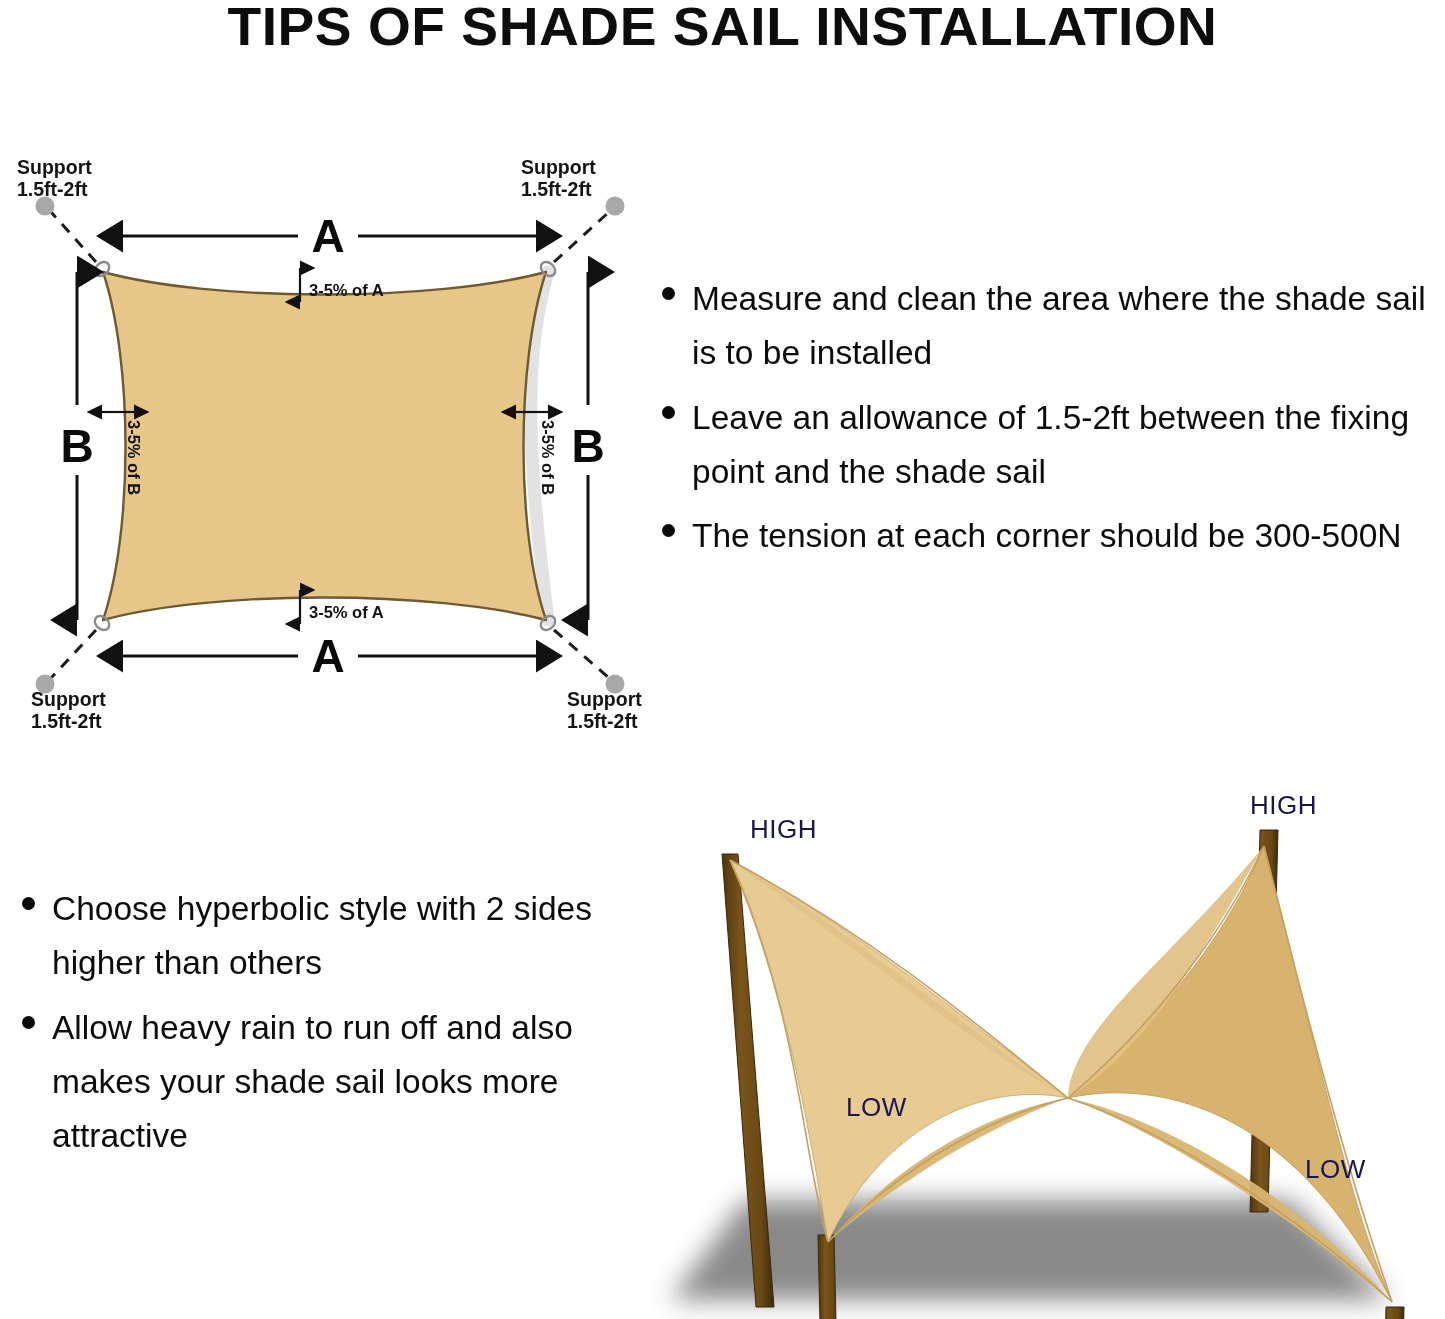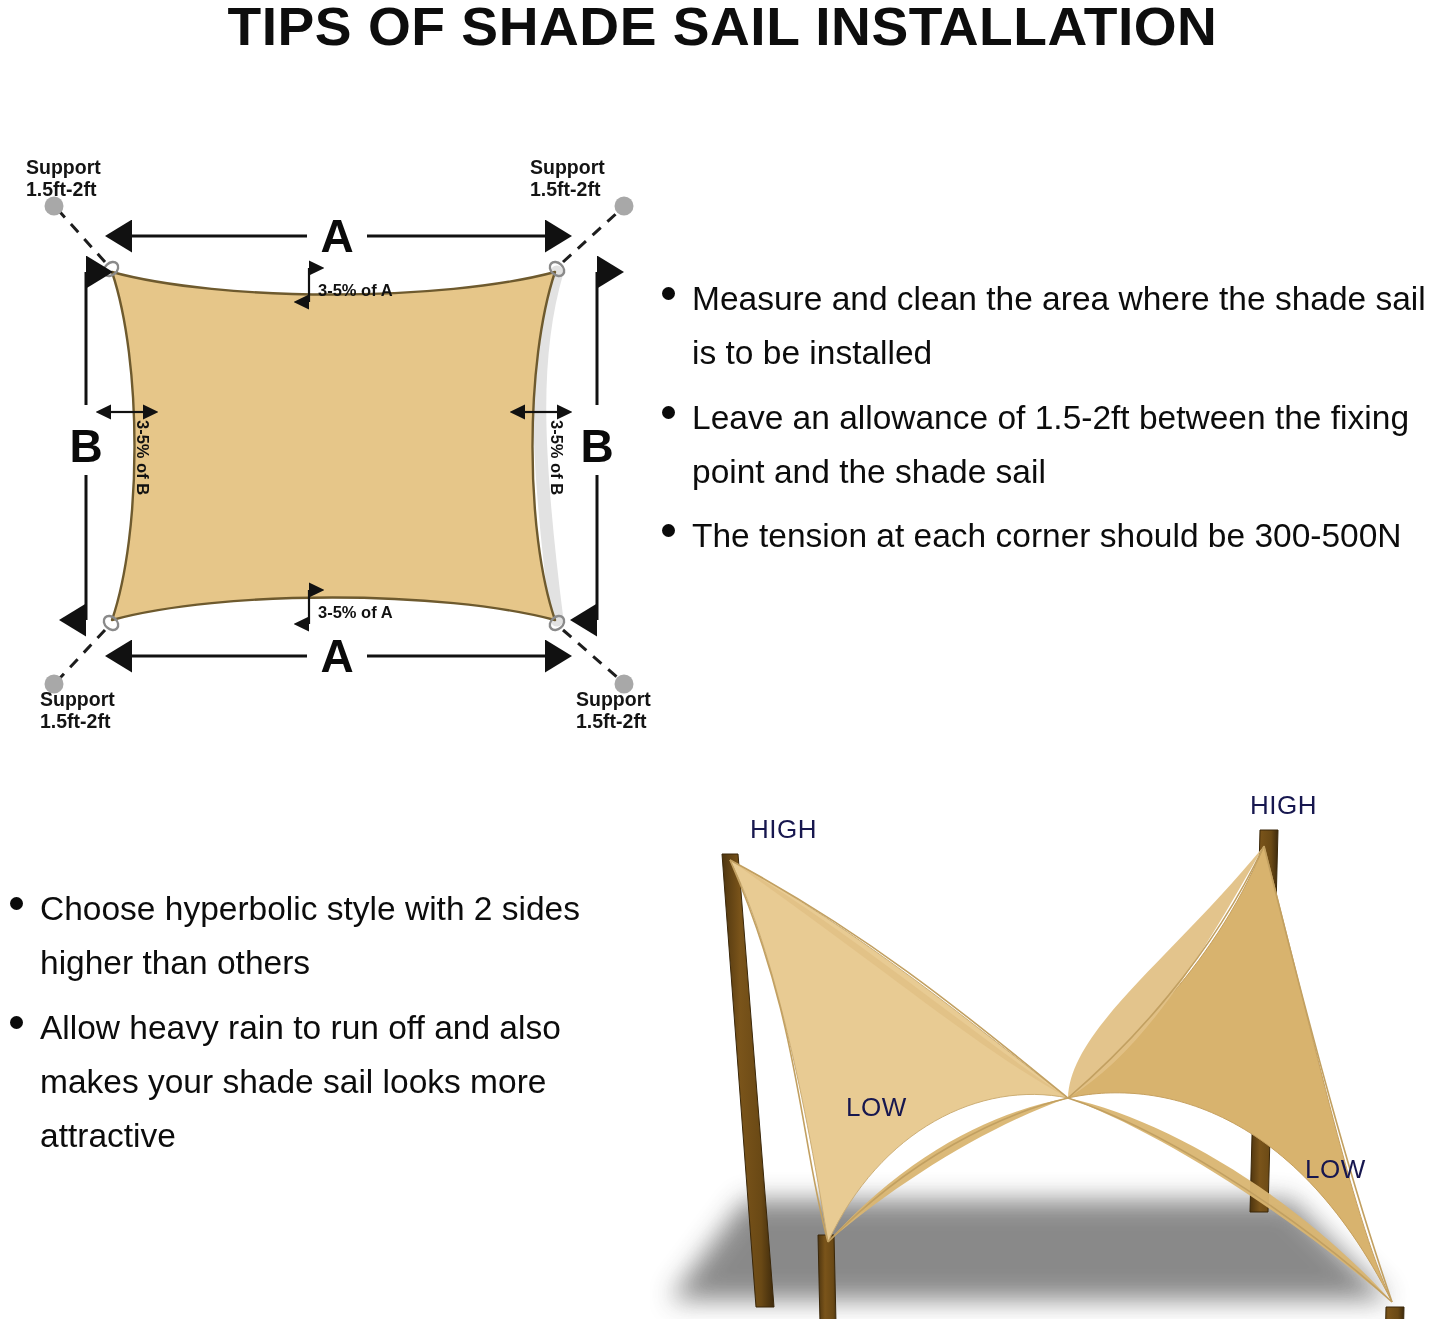--- a/index.html
+++ b/index.html
@@ -15,21 +15,21 @@
     font-size:53px;
     letter-spacing:0.5px;
     line-height:58px;
     color:#0d0d0d;
     transform:scaleX(1.04);
     transform-origin:center top;
     white-space:nowrap;
   }
 
   
-  #rect-diagram{position:absolute;left:12px;top:150;width:660px;height:580px;text-align:right;}
+  #rect-diagram{position:absolute;left:3px;top:150;width:660px;height:580px;text-align:right;}
   #rect-svg{position:absolute;left:0;top:0;}
 
   .dimlabel-big{
     font-family:"Liberation Sans","DejaVu Sans",sans-serif;
     font-weight:bold;font-size:46px;fill:#0a0a0a;
   }
   .supporttxt{
     font-family:"Liberation Sans","DejaVu Sans",sans-serif;
     font-weight:bold;font-size:19.5px;fill:#141414;
   }
@@ -51,21 +51,21 @@
   .bullet-list li .bdot{
     position:absolute;left:10px;top:0.46em;
     width:13px;height:13px;border-radius:50%;
     background:#0a0a0a;
   }
   .bullet-list li .btxt{display:block;line-height:1.62;}
 
   #tips-right{left:652px;top:272px;width:800px;}
   #tips-right li{font-size:33.5px;}
 
-  #tips-left{left:0px;top:882px;width:620px;}
+  #tips-left{left:12px;top:882px;width:620px;}
   #tips-left li{font-size:33.5px;}
 
   
   #hypar{position:absolute;left:650px;top:780px;width:795px;height:539px;text-align:center;}
   #hypar-svg{position:absolute;left:0;top:0;}
   .hlabel{
     font-family:"Liberation Sans","DejaVu Sans",sans-serif;
     font-size:26px;fill:#17174f;letter-spacing:0.5px;
   }
 </style>

